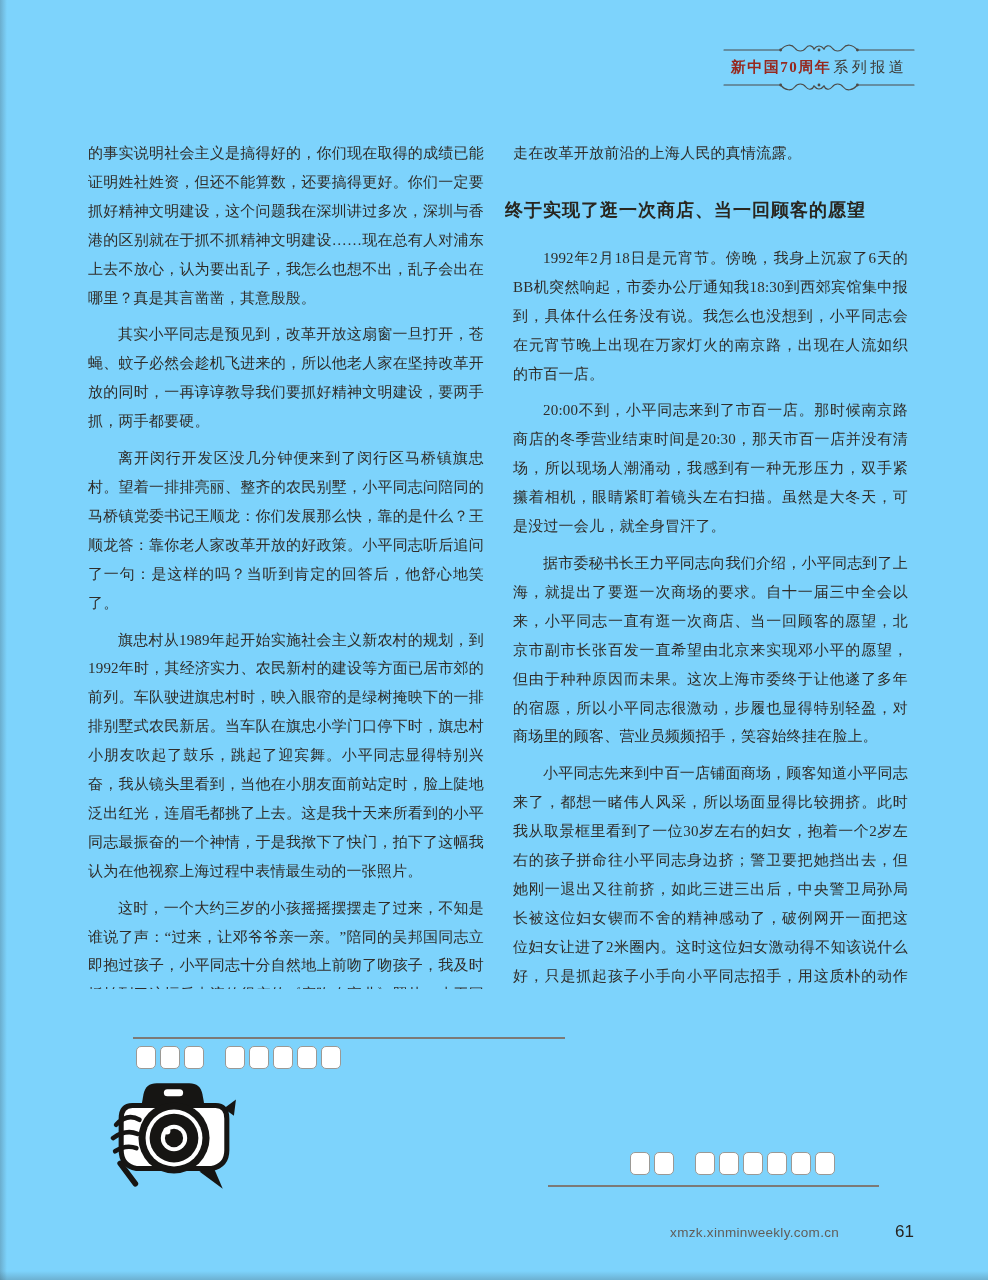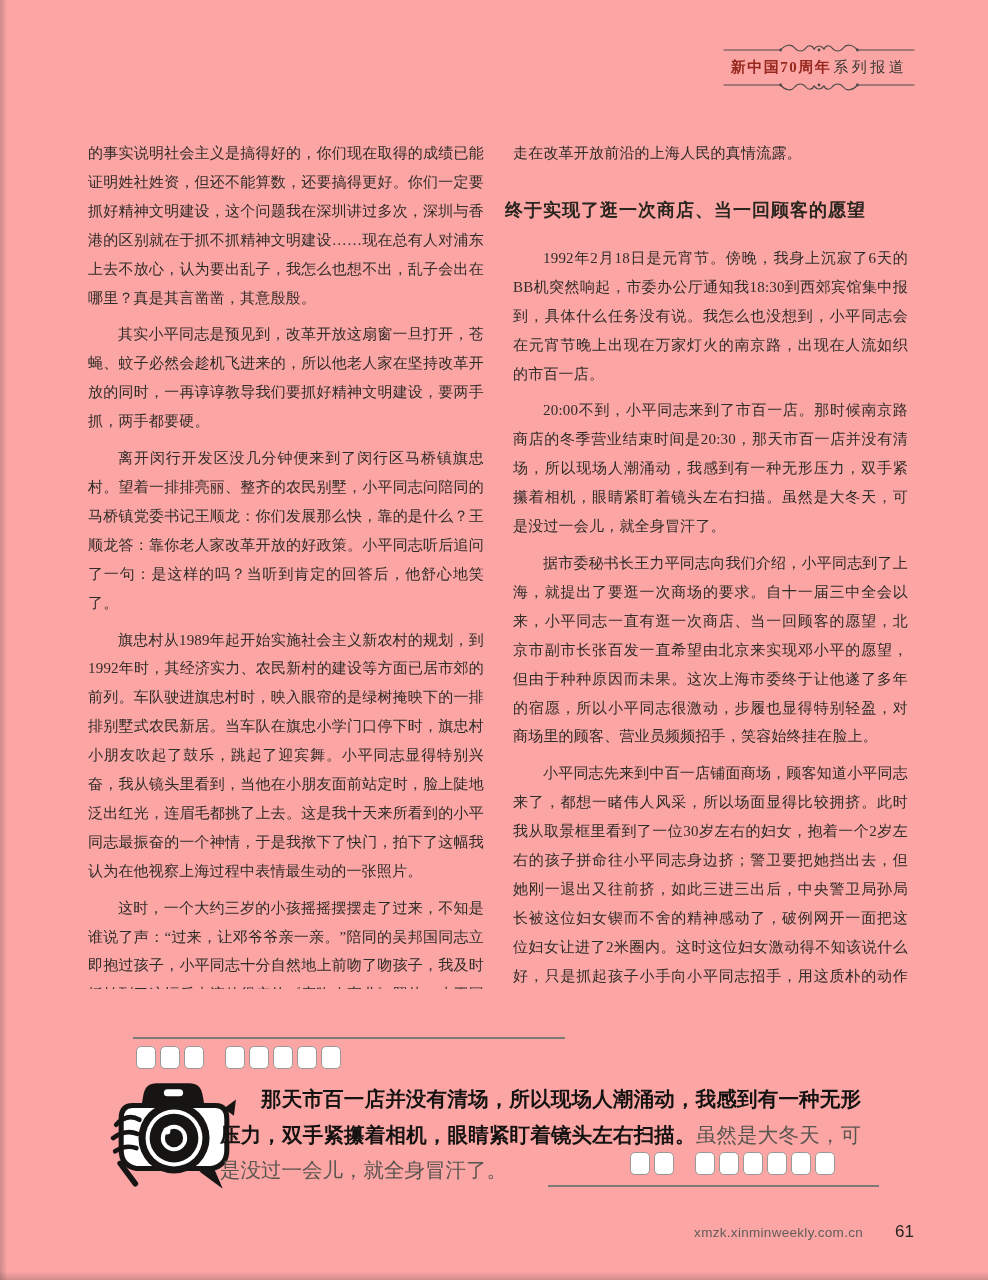--- a/index.html
+++ b/index.html
@@ -1,18 +1,18 @@
 <!DOCTYPE html>
 <html><head>
 <meta charset="utf-8">
 <style>
   html,body { margin:0; padding:0; background:#e8e8e6; }
   .page {
     position:relative; width:988px; height:1280px; margin:0 auto;
-    background:#fca5a5; overflow:hidden;
+    background:#7dd3fc; overflow:hidden;
     font-family:"Liberation Serif","DejaVu Serif",serif;
     color:#302d29;
   }
   
   .page::before {
     content:""; position:absolute; left:0; top:0; bottom:0; width:7px;
     background:linear-gradient(to right, rgba(40,40,40,.22), rgba(40,40,40,0));
     pointer-events:none;
   }
   .page::after {
@@ -70,21 +70,21 @@
   .quote-text .strong { font-weight:bold; color:#141311; }
   .quote-text .light  { font-weight:normal; color:#59554f; }
 
   
   .page-footer {
     position:absolute; right:74px; top:1222px;
     display:flex; align-items:baseline; gap:32px;
     font-family:"Liberation Sans","DejaVu Sans",sans-serif;
   }
   .site-url    { font-size:13.5px; color:#605d59; letter-spacing:.3px; }
-  .page-number { font-size:17px; color:#26231f; }
+  .page-number { font-size:17px; color:#26231f;margin-left:24px; }
 </style>
 </head>
 <body>
 
 <div class="page">
 
   <header class="series-banner">
     <svg class="flourish" viewBox="0 0 192 14" preserveAspectRatio="none">
       <g stroke="#4d4b48" fill="none" stroke-width="1.2" stroke-linecap="round">
         <path d="M2 8 H57"></path>
@@ -162,21 +162,20 @@
     <circle cx="56" cy="50" r="3.5" fill="#fff"></circle>
 
     <path d="M6 44 q11 -12 23 -5" stroke="#161513" stroke-width="4.5" fill="none" stroke-linecap="round"></path>
     <path d="M3 57 q13 -9 24 -4" stroke="#161513" stroke-width="4.5" fill="none" stroke-linecap="round"></path>
     <path d="M5 70 q11 -7 21 -3" stroke="#161513" stroke-width="4.5" fill="none" stroke-linecap="round"></path>
     <path d="M10 82 l15 20" stroke="#161513" stroke-width="5.5" fill="none" stroke-linecap="round"></path>
 
     <path d="M88 90 l23 17 l-9 -21 z" fill="#161513"></path>
   </svg>
 
-  <p class="quote-text"><span class="strong">那天市百一店并没有清场，所以现场人潮涌动，我感到有一种无形压力，双手紧攥着相机，眼睛紧盯着镜头左右扫描。</span><span class="light">虽然是大冬天，可是没过一会儿，就全身冒汗了。</span></p>
 
   <div class="squares-row squares-bottom">
     <span class="sq"></span>
     <span class="sq"></span>
     <span class="group-gap"></span>
     <span class="sq"></span>
     <span class="sq"></span>
     <span class="sq"></span>
     <span class="sq"></span>
     <span class="sq"></span>

